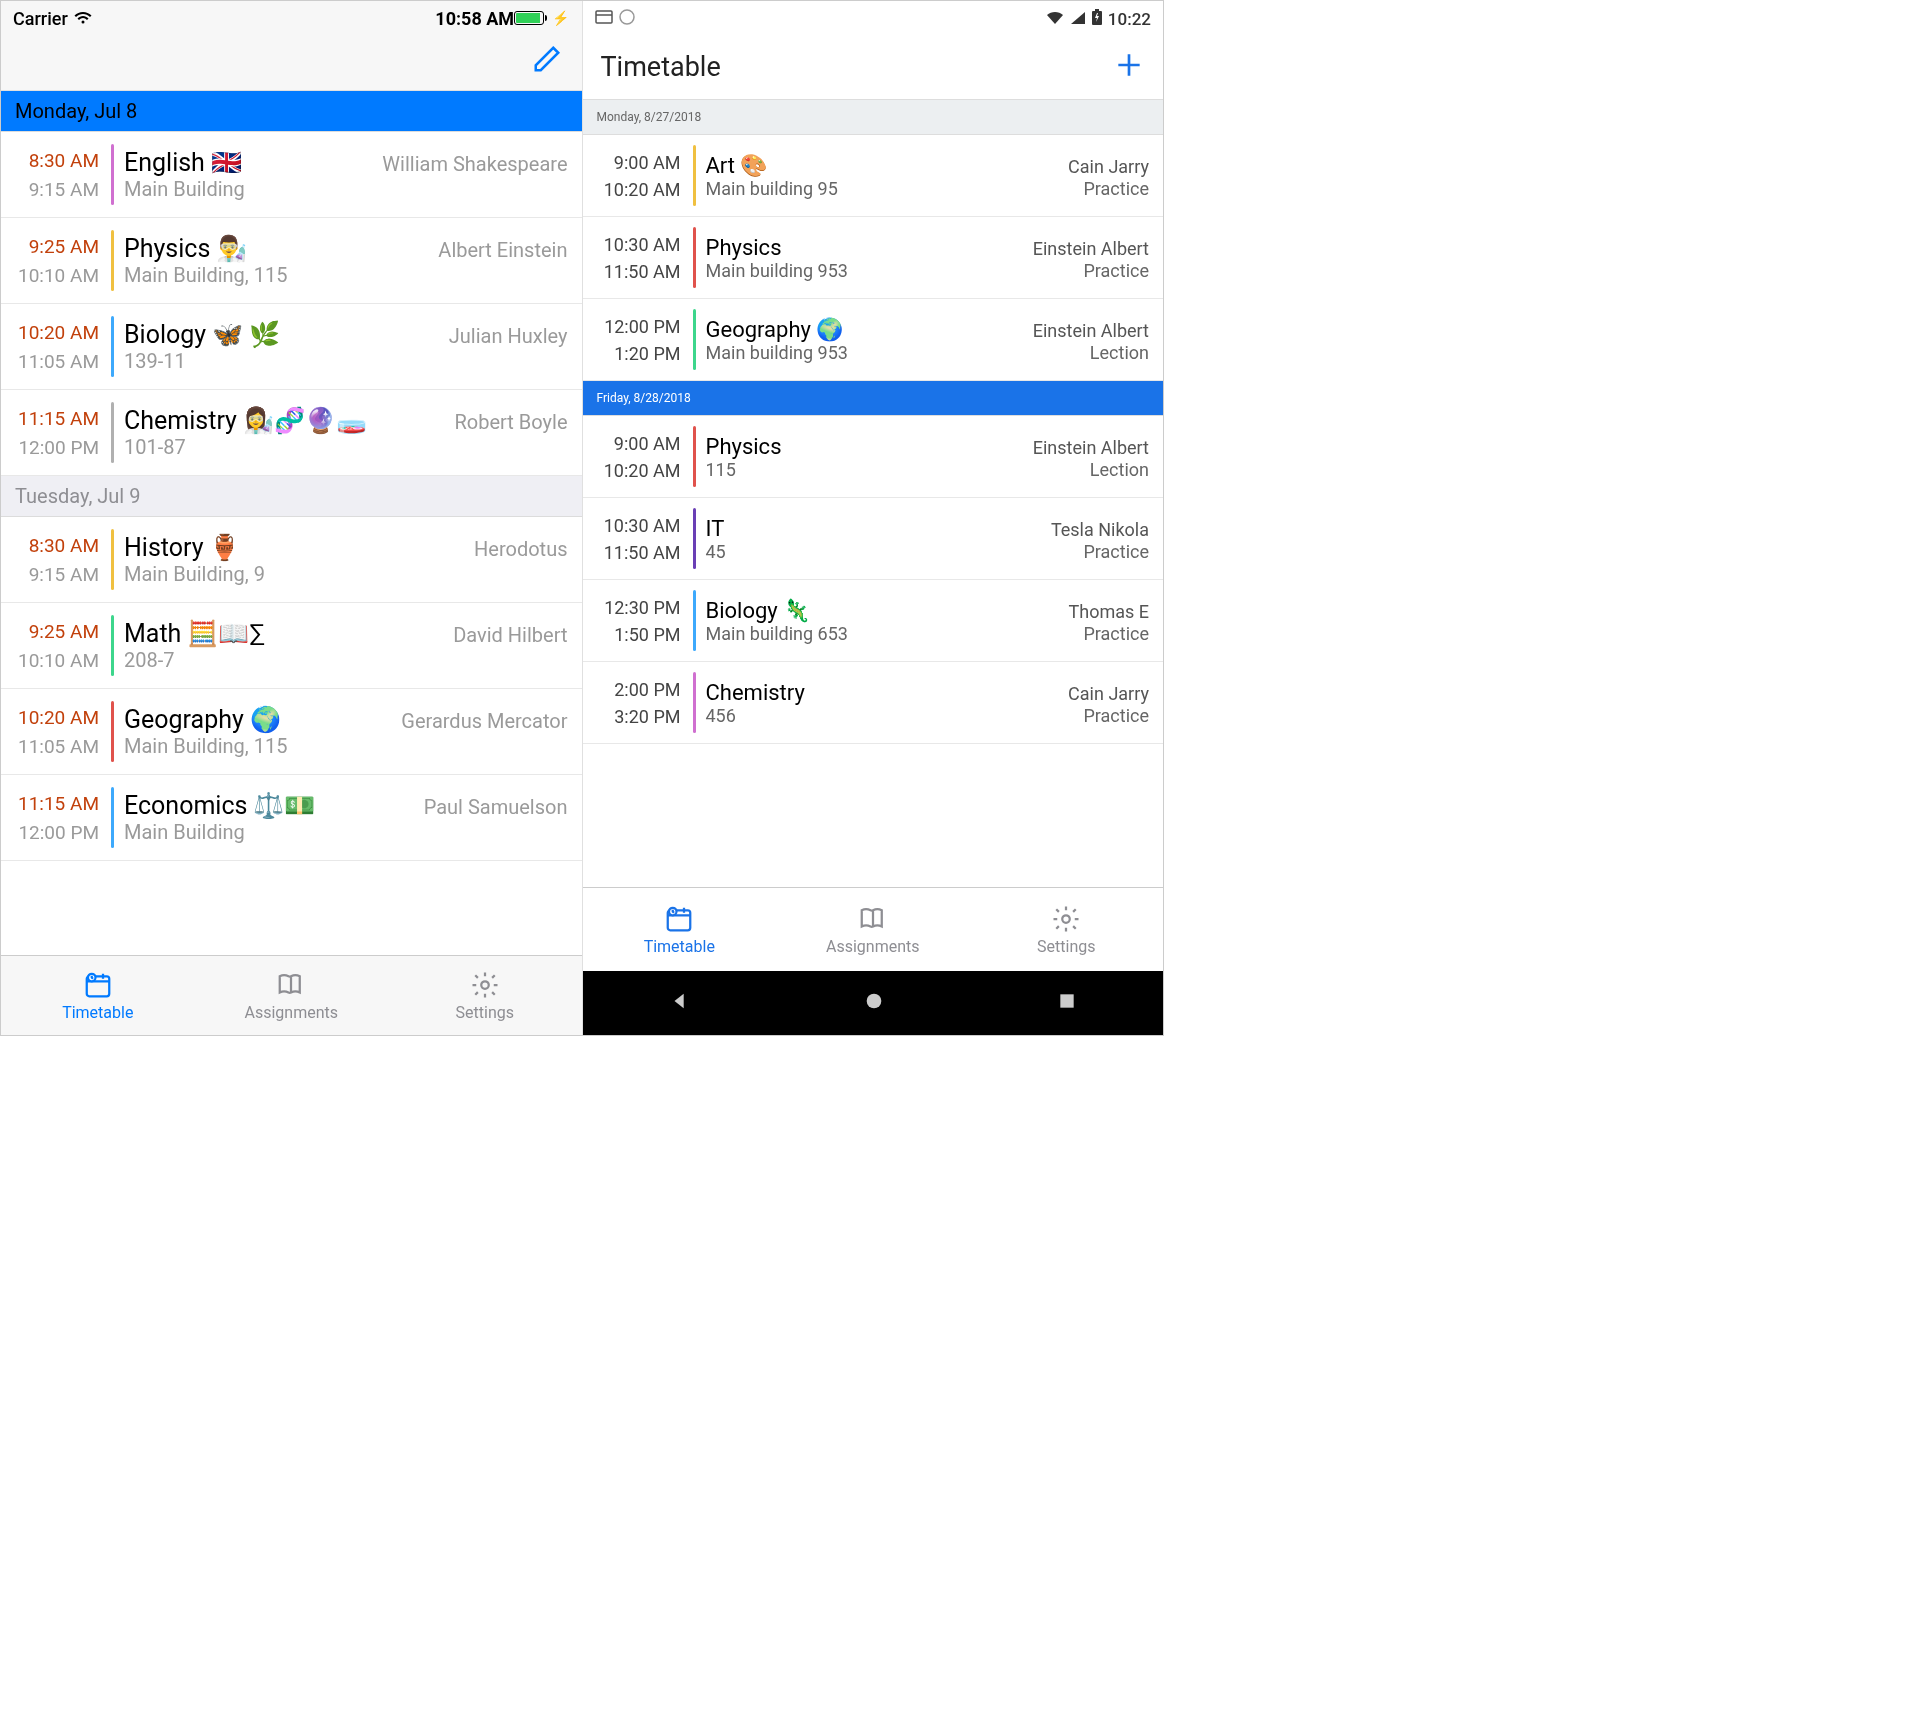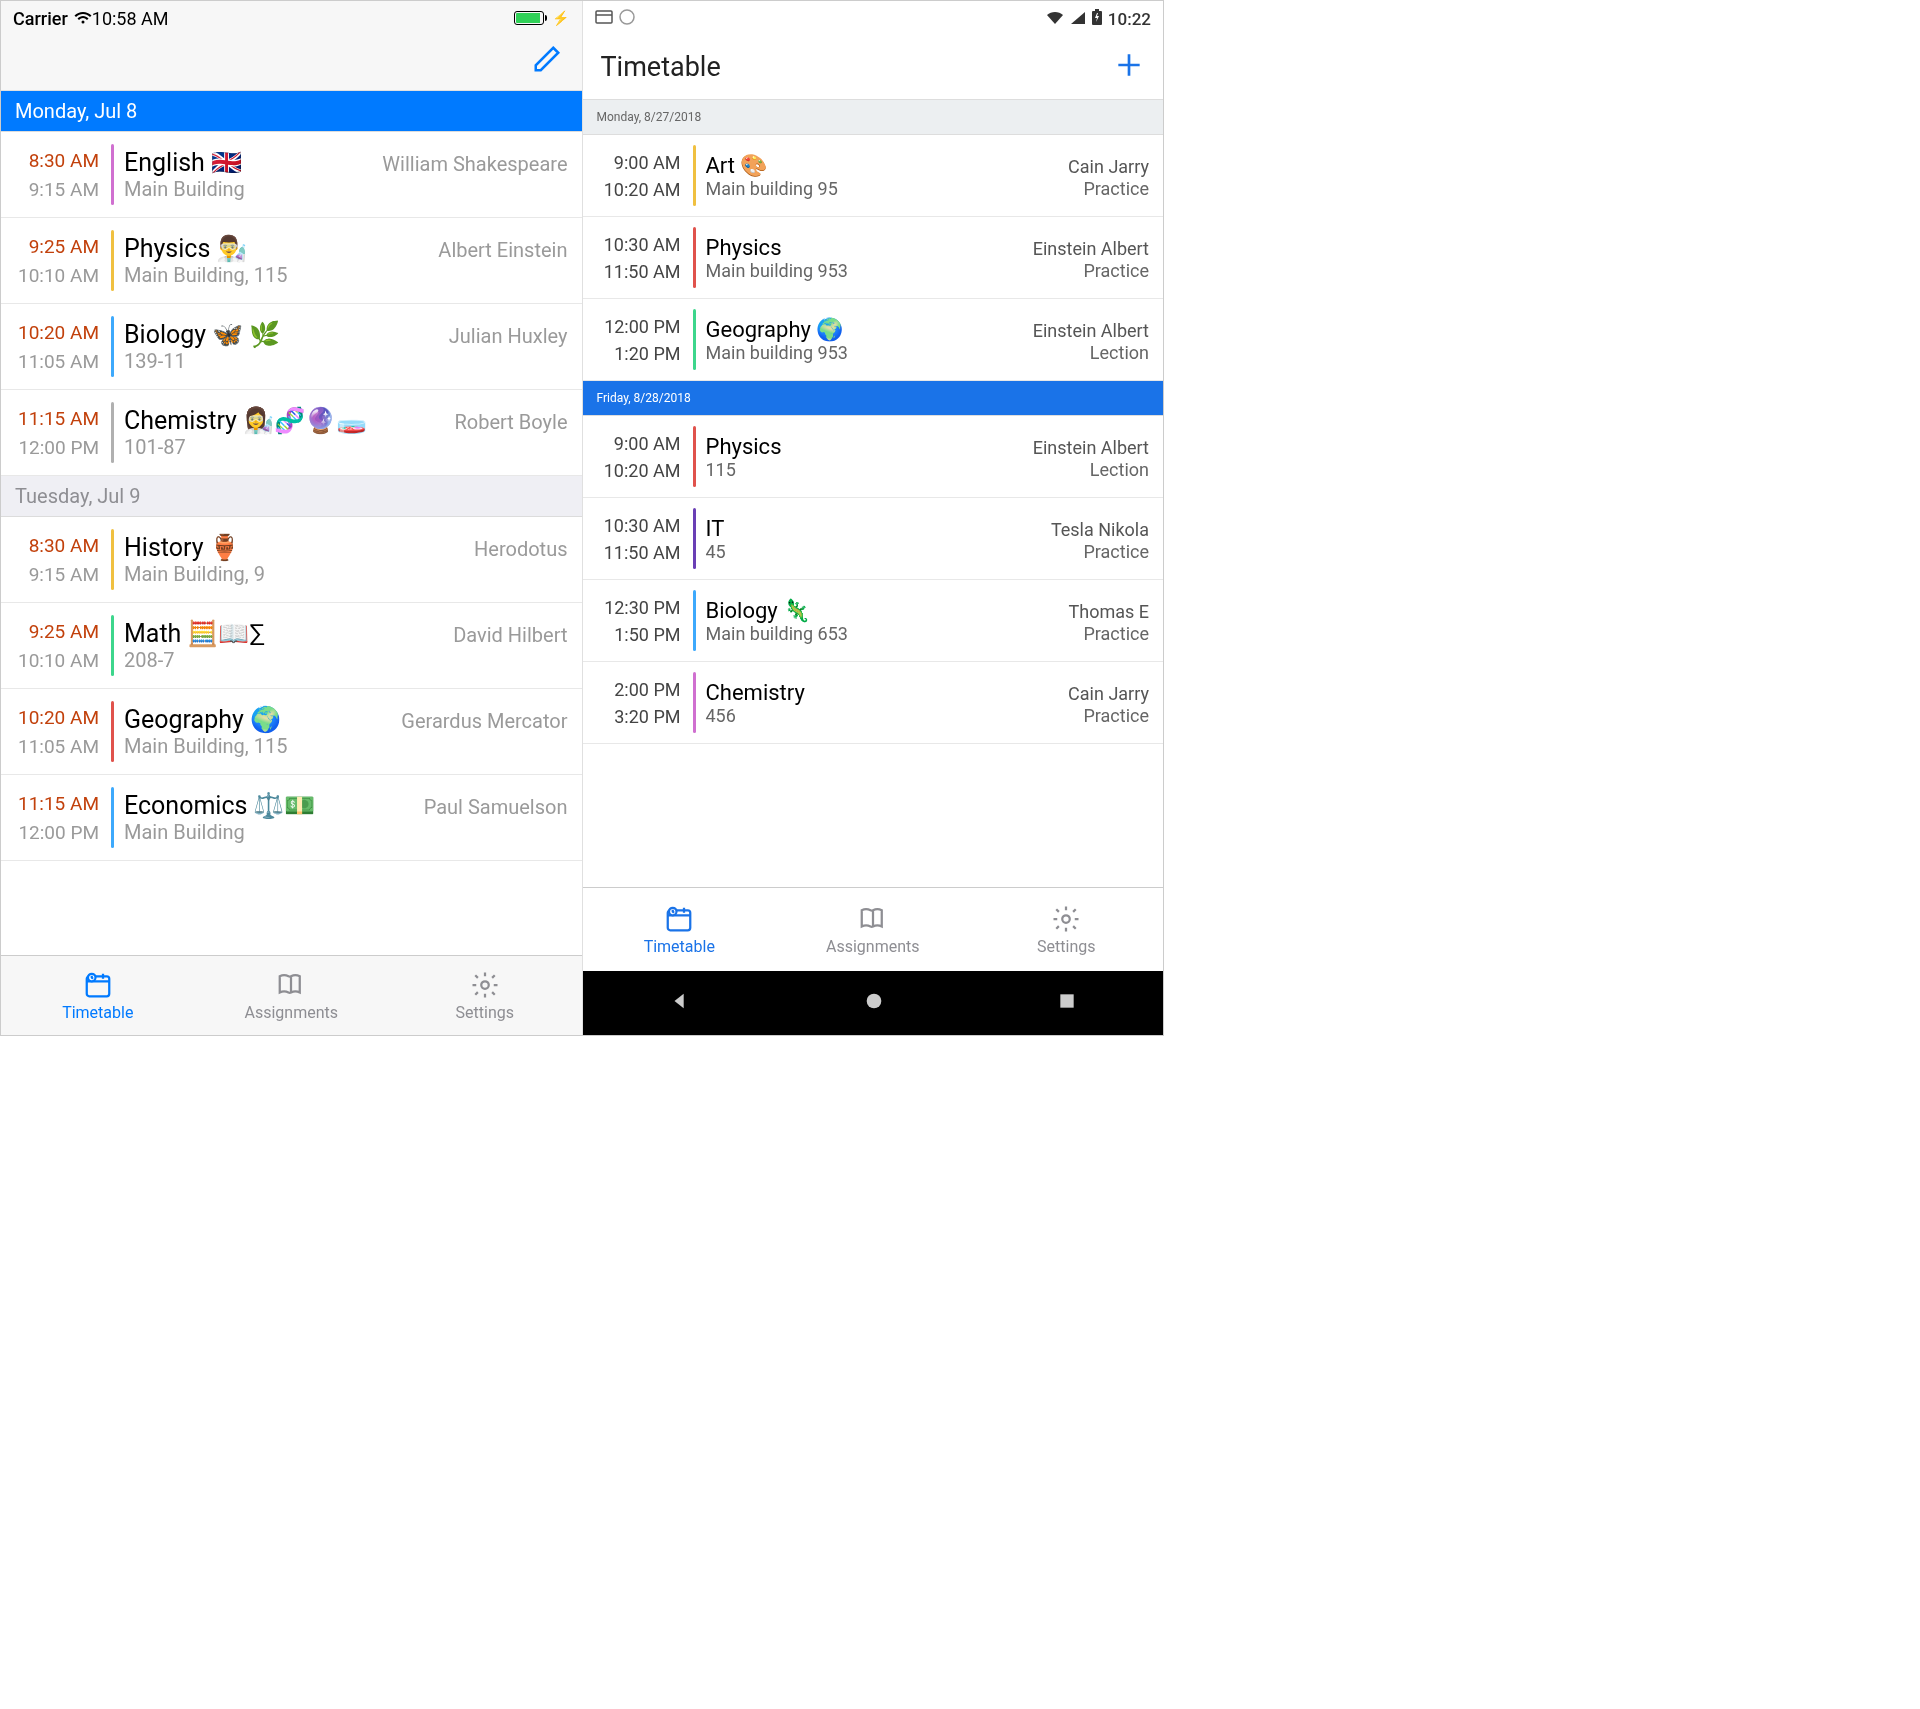--- a/index.html
+++ b/index.html
@@ -10,21 +10,21 @@
     height: 1036px;
     display: flex;
     border: 1px solid #ccc;
   }
   .phone { flex: 1; display: flex; flex-direction: column; background: #fff; overflow: hidden; }
   .ios { border-right: 1px solid #e0e0e0; }
 
   
   .status-bar { display: flex; align-items: center; justify-content: space-between; padding: 5px 12px; font-size: 18px; font-weight: 500; height: 34px; background: #f7f7f7; }
   .status-left, .status-right { display: flex; align-items: center; gap: 6px; }
-  .status-center { flex: 1; text-align: left; font-weight: 400; }
+  .status-center { flex: 1; text-align: right; font-weight: 700; }
   .ios .status-bar { background: #f7f7f7; color: #000; }
   .android .status-bar { background: #fff; color: #333; font-size: 17px; height: 36px; }
   .android .status-right { margin-left: auto; }
 
   .battery-ios {
     width: 30px; height: 14px; border: 1.5px solid #000; border-radius: 3px; position: relative;
     background: linear-gradient(to right, #30d158 0%, #30d158 90%, transparent 90%);
     background-clip: content-box; padding: 1px;
   }
   .battery-ios::after { content: ''; position: absolute; right: -4px; top: 3px; width: 2.5px; height: 6px; background: #000; border-radius: 0 2px 2px 0; }
@@ -36,21 +36,21 @@
   .header-android { display: flex; justify-content: space-between; align-items: center; padding: 12px 18px 14px; background: #fff; border-bottom: 1px solid #ddd; }
   .header-android .title { font-size: 27px; font-weight: 400; color: #222; }
   .plus-icon { color: #1a73e8; }
 
   
   .content { flex: 1; overflow-y: hidden; background: #fff; }
 
   
   .section-header { padding: 8px 14px; font-size: 20px; }
   .ios .section-header { background: #efeff4; color: #8e8e93; border-bottom: 1px solid #dcdcdc; }
-  .ios .section-header.active { background: #007aff; color: #ffffff; }
+  .ios .section-header.active { background: #007aff; color: #000000; }
   .android .section-header { background: #eceff1; color: #666; font-size: 12px; padding: 10px 14px; border-bottom: 1px solid #ddd; }
   .android .section-header.active { background: #1a73e8; color: #fff; }
 
   
   .row { display: flex; padding: 10px 14px 10px 8px; border-bottom: 1px solid #e8e8e8; background: #fff; min-height: 86px; }
   .android .row { padding: 8px 14px 8px 8px; min-height: 82px; }
   .time-col { width: 96px; display: flex; flex-direction: column; align-items: flex-end; justify-content: center; gap: 6px; padding-right: 6px; }
   .time-start { font-size: 19px; color: #c2410c; }
   .time-end { font-size: 19px; color: #9a9a9a; }
   .android .time-start, .android .time-end { font-size: 18px; color: #444; }

